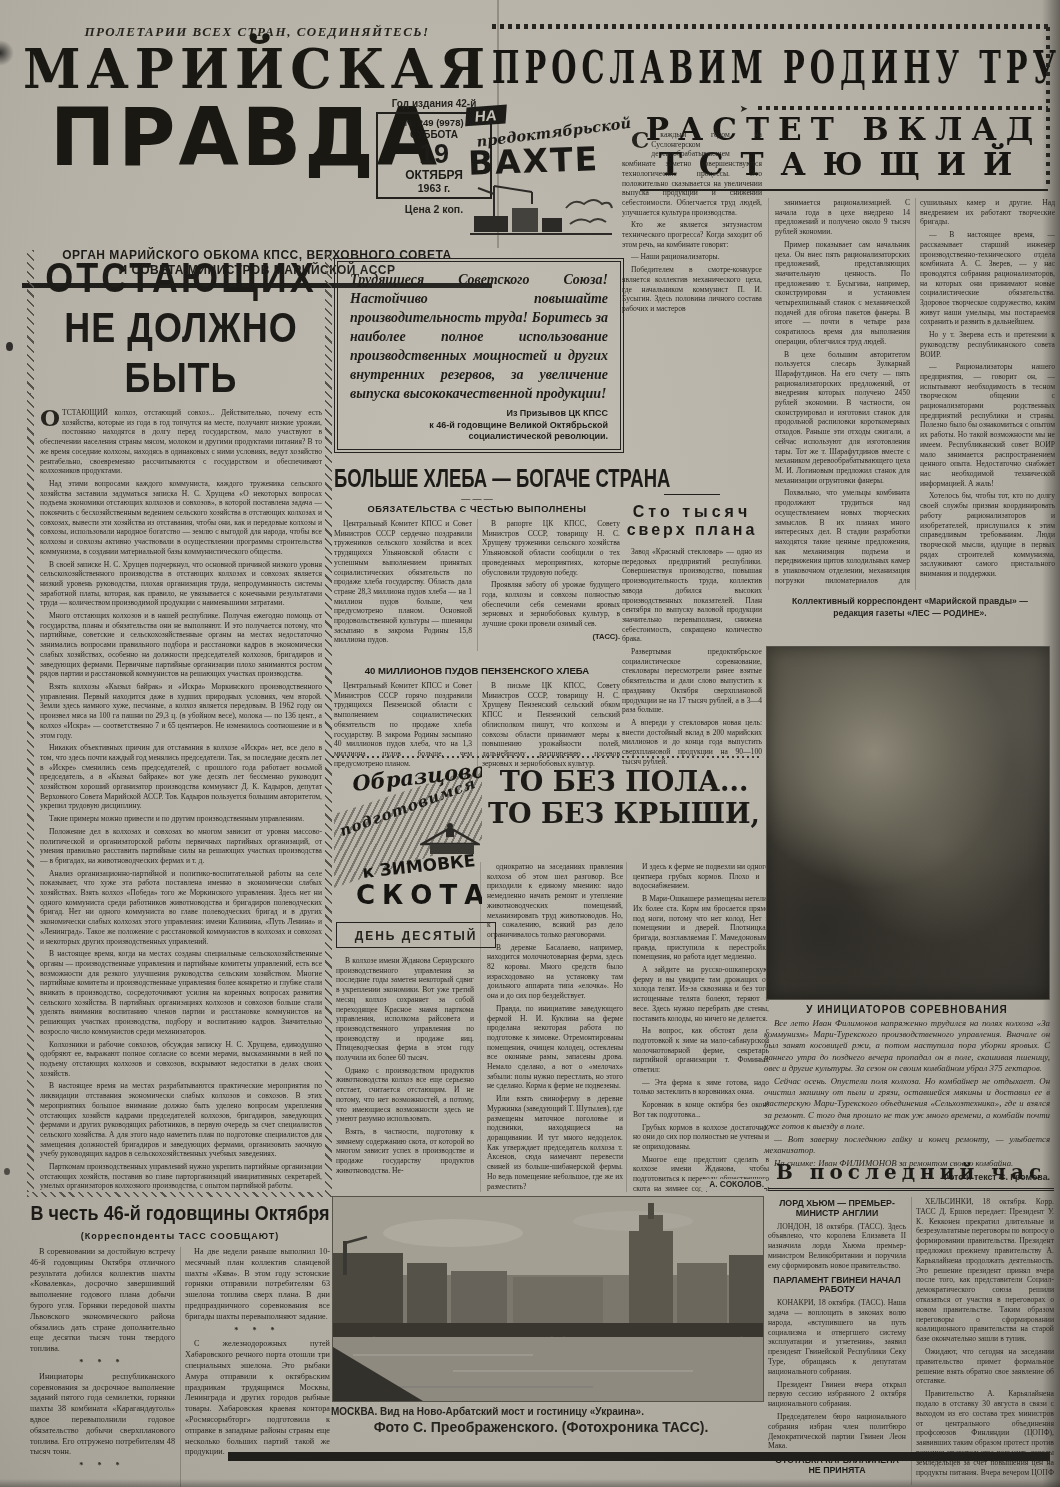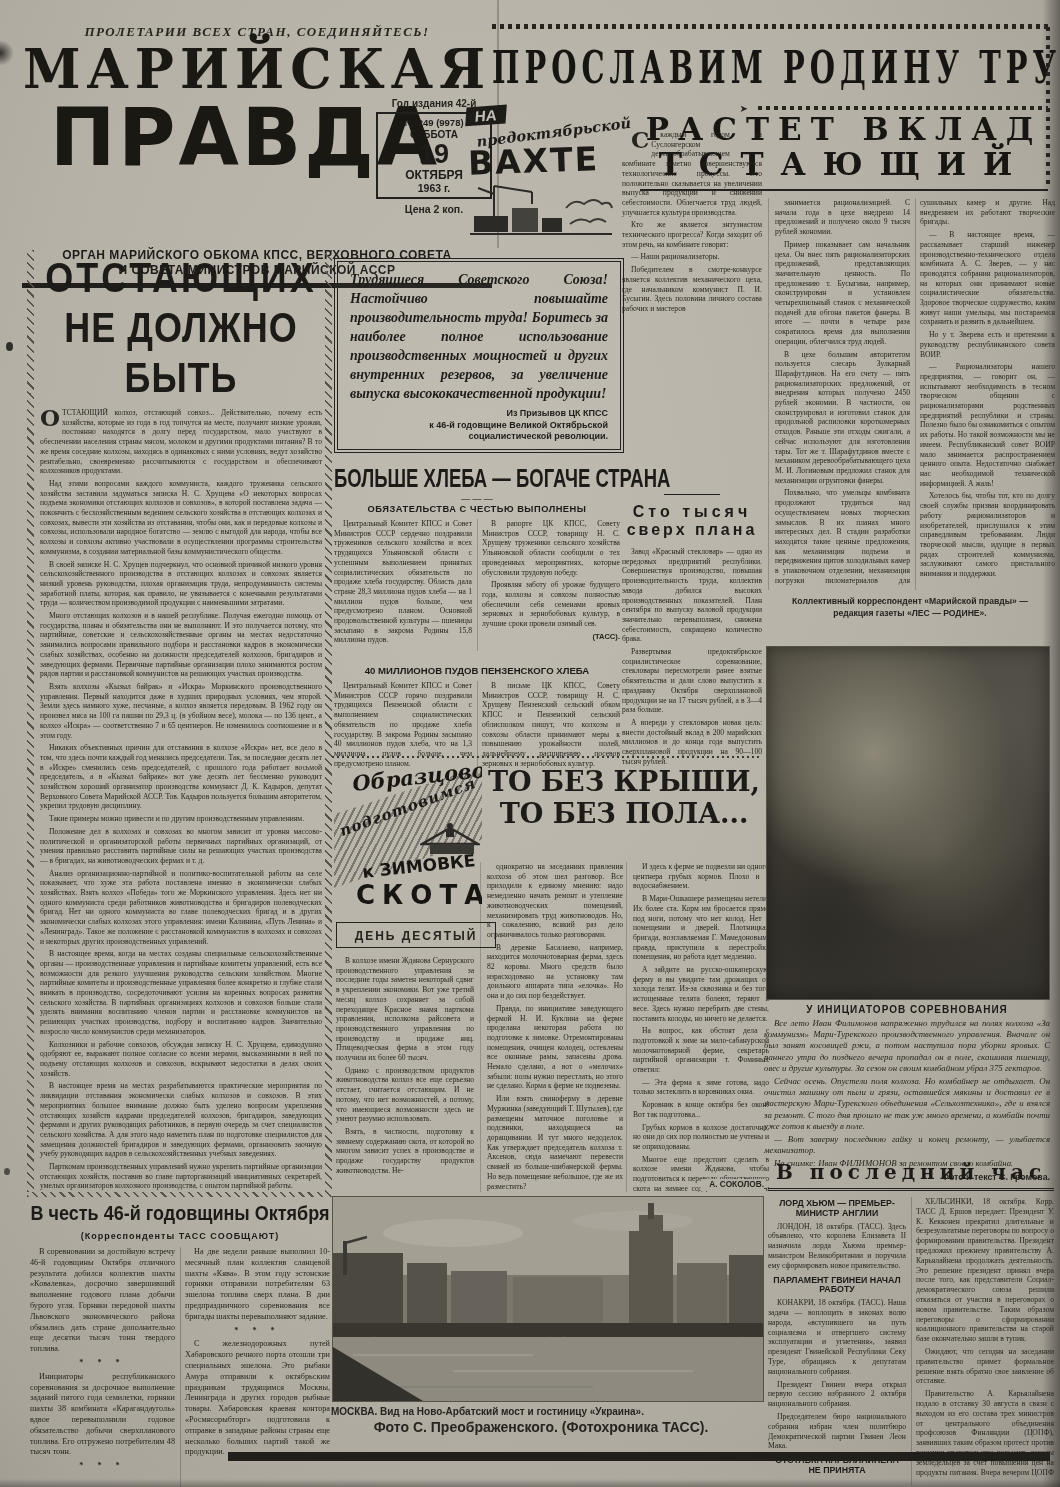--- a/index.html
+++ b/index.html
@@ -177,22 +177,22 @@
     <rect x="26" y="7" width="8" height="8" fill="#2c2a26"></rect>
   </svg>
   <div style="position:absolute;left:28px;top:92px;font-family:'DejaVu Sans',sans-serif;font-weight:bold;font-size:17px;transform:rotate(-6deg);color:#171612;">к ЗИМОВКЕ</div>
   <div style="position:absolute;left:22px;top:116px;font-family:'DejaVu Sans',sans-serif;font-weight:bold;font-size:26px;letter-spacing:7px;color:#161511;">СКОТА</div>
 </div>
 <div class="abs" style="left:336px;top:922px;width:142px;border:1.5px solid #23221e;padding:3px 8px;text-align:center;">
   <span style="font-family:'Liberation Sans',sans-serif;font-weight:bold;font-size:12px;letter-spacing:2px;">ДЕНЬ ДЕСЯТЫЙ</span>
 </div>
 
 <div class="abs" style="left:486px;top:766px;width:276px;text-align:center;">
+  <div class="hl-serif" style="font-size:27px;line-height:1.2;">ТО БЕЗ ПОЛА...</div>
   <div class="hl-serif" style="font-size:27px;line-height:1.2;">ТО БЕЗ КРЫШИ,</div>
-  <div class="hl-serif" style="font-size:27px;line-height:1.2;">ТО БЕЗ ПОЛА...</div>
 </div>
 <div class="abs clip body-xs" style="left:336px;top:956px;width:138px;height:236px;">
   <div class="contents"><p class="bp">В колхозе имени Жданова Сернурского производственного управления за последние годы заметен некоторый сдвиг в укреплении экономики. Вот уже третий месяц колхоз сохраняет за собой переходящее Красное знамя парткома управления, исполкома райсовета и производственного управления по производству и продаже яиц. Птицеводческая ферма в этом году получила их более 60 тысяч.</p><p class="bp">Однако с производством продуктов животноводства колхоз все еще серьезно отстает, считается отстающим. И не потому, что нет возможностей, а потому, что имеющиеся возможности здесь не умеют разумно использовать.</p><p class="bp">Взять, в частности, подготовку к зимнему содержанию скота, от которой во многом зависит успех в производстве и продаже государству продуктов животноводства. Не-</p></div>
 </div>
 <div class="abs clip body-xs" style="left:480px;top:862px;width:136px;height:330px;border-left:1px solid rgba(42,40,35,.25);padding-left:6px;">
   <div class="contents"><p class="bp">однократно на заседаниях правления колхоза об этом шел разговор. Все приходили к единому мнению: надо немедленно начать ремонт и утепление животноводческих помещений, механизировать труд животноводов. Но, к сожалению, всякий раз дело ограничивалось только разговорами.</p><p class="bp">В деревне Басалаево, например, находится молочнотоварная ферма, здесь 82 коровы. Много средств было израсходовано на установку там доильного аппарата типа «елочка». Но она и до сих пор бездействует.</p><p class="bp">Правда, по инициативе заведующего фермой Н. И. Куклина на ферме проделана некоторая работа по подготовке к зимовке. Отремонтированы помещения, очищен колодец, остеклены все оконные рамы, запасены дрова. Немало сделано, а вот о «мелочах» забыли: полы нужно перестлать, но этого не сделано. Корма к ферме не подвезены.</p><p class="bp">Или взять свиноферму в деревне Муржинка (заведующий Т. Шутылев), где размещены маточное поголовье и подсвинки, находящиеся на доращивании. И тут много недоделок. Как утверждает председатель колхоза т. Аксенов, сюда намечают перевести свиней из больше-шибанерской фермы. Но ведь помещение небольшое, где же их разместить?</p></div>
 </div>
 <div class="abs clip body-xs" style="left:626px;top:862px;width:136px;height:330px;border-left:1px solid rgba(42,40,35,.25);padding-left:6px;">
   <div class="contents"><p class="bp">И здесь к ферме не подвезли ни одного центнера грубых кормов. Плохо и с водоснабжением.</p><p class="bp">В Мари-Ошкашере размещены нетели. Их более ста. Корм им бросается прямо под ноги, потому что нет колод. Нет в помещении и дверей. Плотницкая бригада, возглавляемая Г. Мамедоновым, правда, приступила к перестройке помещения, но работа идет медленно.</p><p class="bp">А зайдите на русско-ошкаперскую ферму и вы увидите там дрожащих от холода телят. Из-за сквозняка и без того истощенные телята болеют, теряют в весе. Здесь нужно перебрать две стены, поставить колоды, но ничего не делается.</p><p class="bp">На вопрос, как обстоят дела с подготовкой к зиме на мало-сабанурской молочнотоварной ферме, секретарь партийной организации т. Фоминых ответил:</p><p class="bp">— Эта ферма к зиме готова, надо только застеклить в коровниках окна.</p><p class="bp">Коровник в конце октября без окон! Вот так подготовка...</p><p class="bp">Грубых кормов в колхозе достаточно, но они до сих пор полностью не учтены и не оприходованы.</p><p class="bp">Многое еще предстоит сделать в колхозе имени Жданова, чтобы подготовиться к переводу общественного скота на зимнее содержание. Но темпы подготовки вызывают серьезное опасение. Зима-то ведь не за горами...</p></div>
   <div class="byline-pin">А. СОКОЛОВ.</div>

